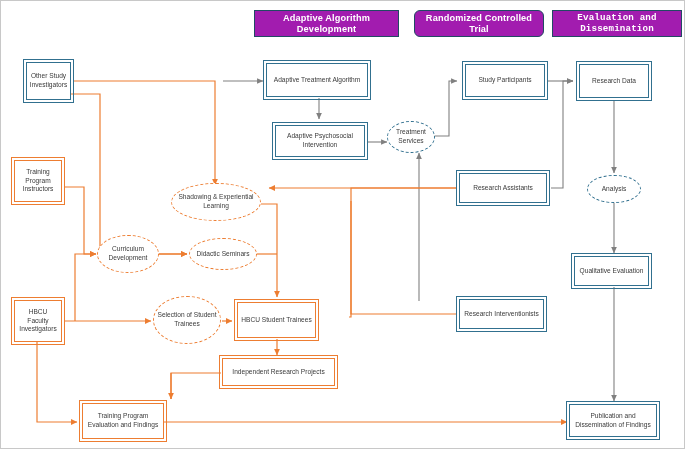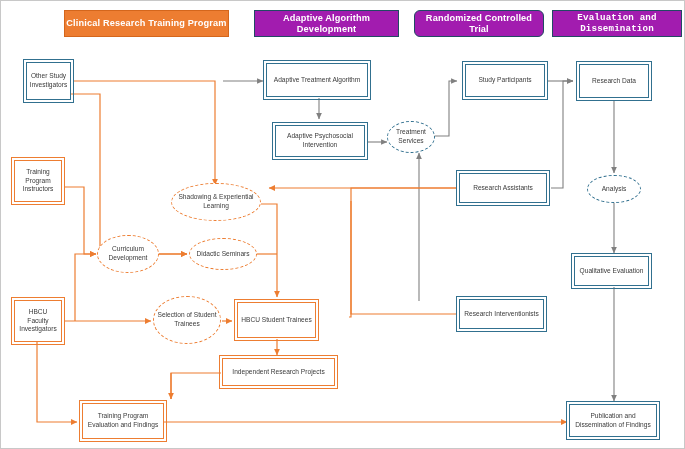--- a/index.html
+++ b/index.html
@@ -157,23 +157,20 @@
       <path d="M163,421 L566,421" marker-end="url(#arr-orange)"></path>
 
       <path d="M456,187 L350,187 L350,316 L348,316"></path>
 
       <path d="M456,187 L268,187" marker-end="url(#arr-orange)"></path>
 
       <path d="M456,313 L350,313 L350,200"></path>
     </g>
   </svg>
 
-  <div class="banner orange" style="left:63px; top:9px; width:165px; height:27px;">
-    <span>Clinical Research Training Program</span>
-  </div>
 
   <div class="banner blue" style="left:253px; top:9px; width:145px; height:27px;">
     <span>Adaptive Algorithm Development</span>
   </div>
 
   <div class="banner blue" style="left:413px; top:9px; width:130px; height:27px;border-radius:6px;">
     <span>Randomized Controlled Trial</span>
   </div>
 
   <div class="banner blue" style="left:551px; top:9px; width:130px; height:27px;font-family:Liberation Mono, monospace;">

